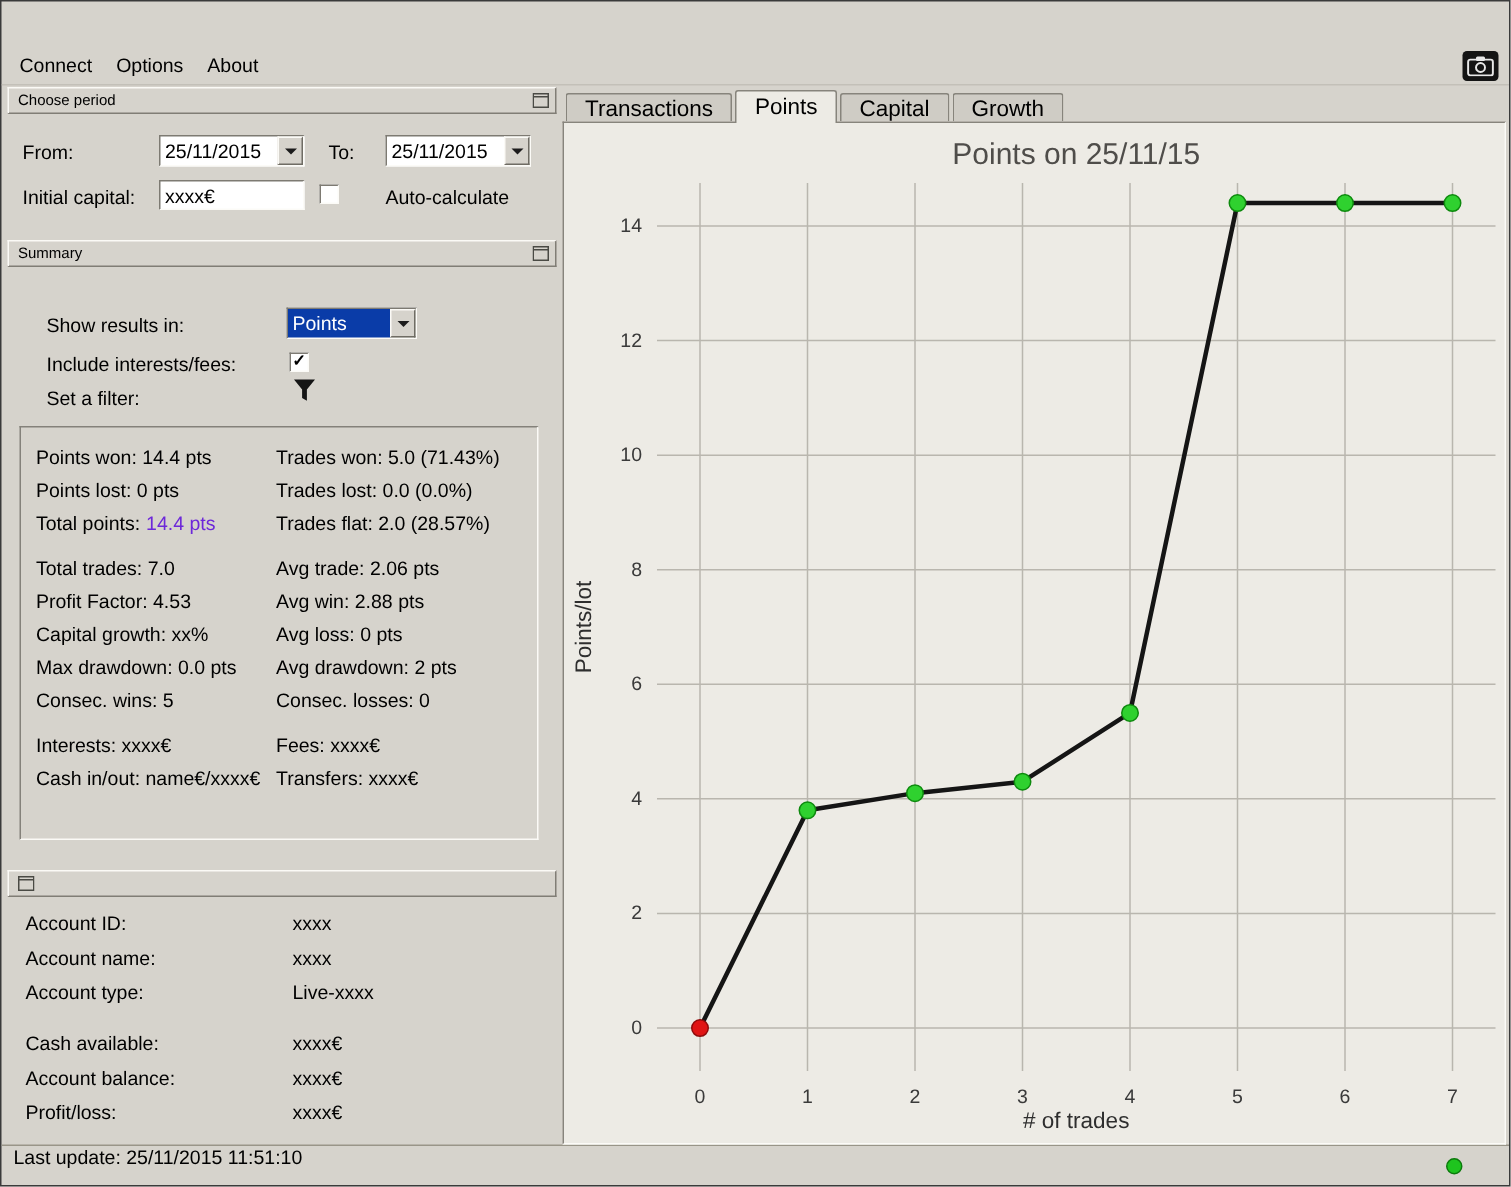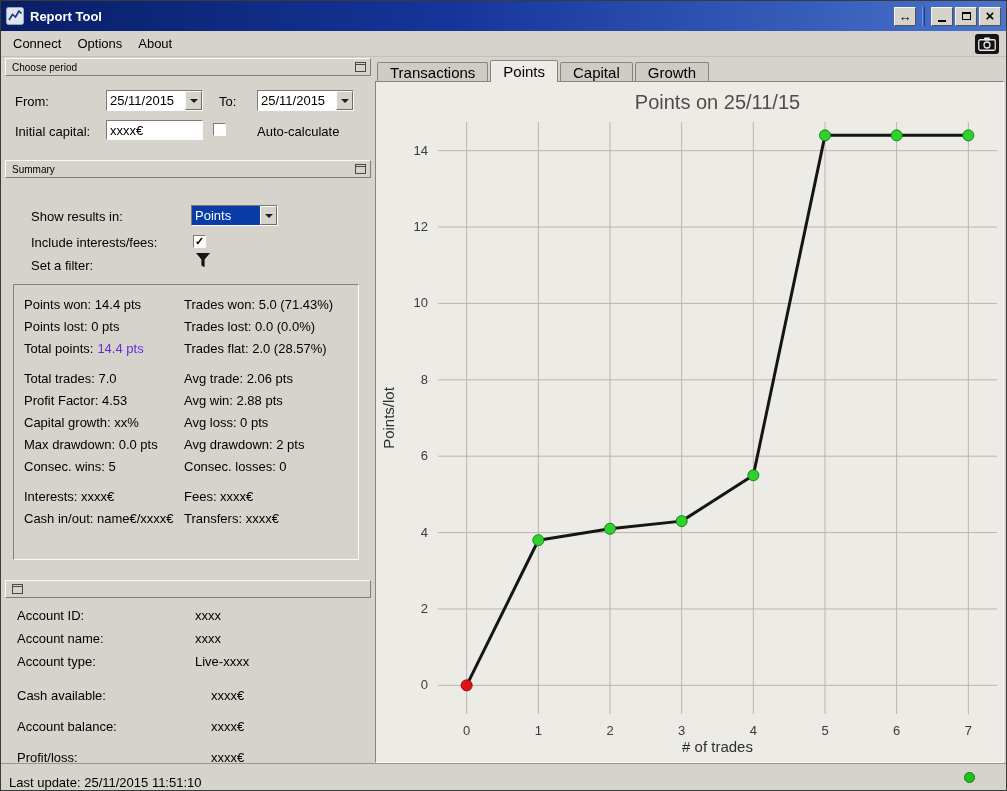--- a/index.html
+++ b/index.html
@@ -80,25 +80,25 @@
   .stats-box {
     position:absolute; top:124px; left:8px; width:346px; height:276px;
     border:1px solid; border-color:#84817a #fbfaf6 #fbfaf6 #84817a;
     padding:12px 8px 0 10px;
   }
   .stats-group { display:grid; grid-template-columns:160px 1fr; row-gap:7px; margin-bottom:15px; }
   .stats-group span { white-space:nowrap; }
   .green { color:#6d28d9; margin-left:4px; }
   
   .acct-grid { position:absolute; left:12px; right:6px; display:grid; grid-template-columns:178px 1fr; row-gap:8px; }
-  .acct-a { top:28px; } .acct-b { top:108px;gap:16px; }
+  .acct-a { top:28px; } .acct-b { top:108px; }
   
   .statusbar {
     position:absolute; left:0; right:0; bottom:0; height:27px;
-    border-top:1px solid #999588; display:flex; align-items:flex-end; padding:0 8px;
+    border-top:1px solid #999588; display:flex; align-items:flex-start; padding:0 8px;
   }
   .status-dot {
     position:absolute; right:31px; top:8px; width:11px; height:11px; border-radius:50%;
     background:#1ec41e; border:1px solid #0c7a0c;
   }
   
   .tabbar { position:absolute; left:374px; top:58px; width:629px; height:22px; display:flex; align-items:flex-end; padding-left:2px; }
   .tab {
     border:1px solid #87847c; border-bottom:none; background:#cfccc5;
     padding:0 12px; height:19px; line-height:19px; font-size:15px; margin-right:2px;
@@ -110,42 +110,20 @@
     background:#edebe5; z-index:2;
     border:1px solid; border-color:#87847c #fcfbf7 #fcfbf7 #87847c;
   }
   svg text { font-family:"Liberation Sans", sans-serif; }
 </style>
 </head>
 <body>
 
 <div class="window">
 
-  <div class="titlebar">
-    <span class="app-icon">
-      <svg width="18" height="18" viewBox="0 0 18 18">
-        <rect x="0.5" y="0.5" width="17" height="17" rx="2" fill="#dfe5ee" stroke="#9aa7c2"></rect>
-        <polyline points="3,13 6.5,7.5 9.5,10 13,4 15.5,6.5" fill="none" stroke="#16337f" stroke-width="1.6"></polyline>
-      </svg>
-    </span>
-    <span class="win-title">Report Tool</span>
-    <span class="tb-btn">
-        <span class="detach-glyph">↔</span>
-      </span>
-    <span class="tb-sep"></span>
-    <span class="tb-btn">
-        <span class="min-glyph"></span>
-      </span>
-    <span class="tb-btn">
-        <span class="max-glyph"></span>
-      </span>
-    <span class="tb-btn">
-        <span class="close-glyph">×</span>
-      </span>
-  </div>
 
   <div class="menubar">
     <span class="menu-item">Connect</span>
     <span class="menu-item">Options</span>
     <span class="menu-item">About</span>
     <span class="camera-btn">
       <svg width="18" height="14" viewBox="0 0 18 14">
         <rect x="0.75" y="2.75" width="16.5" height="10.5" rx="1.5" fill="none" stroke="#e8e8e8" stroke-width="1.3"></rect>
         <rect x="6" y="0.6" width="6" height="3" rx="1" fill="#e8e8e8"></rect>
         <circle cx="9" cy="8" r="3" fill="none" stroke="#e8e8e8" stroke-width="1.3"></circle>

